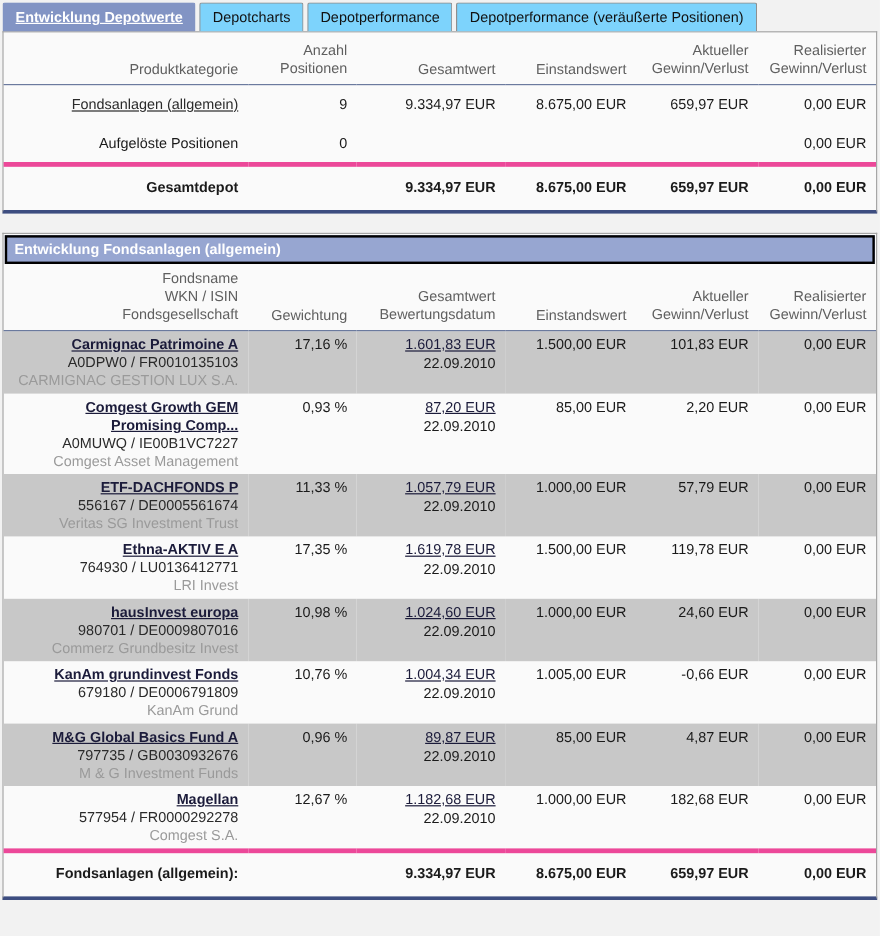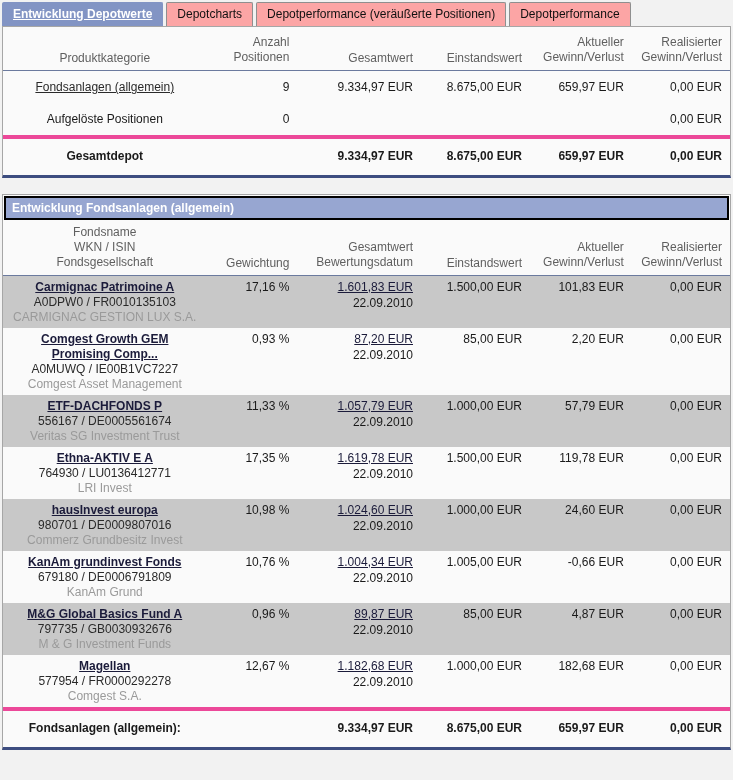--- a/index.html
+++ b/index.html
@@ -6,42 +6,42 @@
   html, body {
     width: 733px; height: 780px;
     background: #f2f2f2;
     font-family: "Liberation Sans", sans-serif;
     font-size: 12px; color: #1a1a1a;
     overflow: hidden;
   }
   
   .tabs { display: flex; align-items: flex-end; gap: 3px; padding: 2px 0 0 2px; height: 26px; }
   .tab {
-    background: #fca5a5; border: 1px solid #8f8f8f; border-bottom: none;
+    background: #7dd3fc; border: 1px solid #8f8f8f; border-bottom: none;
     border-radius: 2px 2px 0 0; padding: 4px 10px 5px 10px;
     font-size: 12px; color: #111; cursor: pointer; white-space: nowrap;
   }
   .tab.active {
     background: #8294c4; border-color: #8294c4; color: #ffffff;
     font-weight: bold; text-decoration: underline;
   }
   
   .box {
     margin: 0 2px; background: #fafafa;
     border: 1px solid #a6a6a6; border-bottom: 3px solid #3d4d80;
   }
   .box1 { margin-top: 0; }
   .box2 { margin-top: 16px; }
   table { width: 100%; border-collapse: collapse; table-layout: fixed; }
   col.c1 { width: 28%; }  col.c2 { width: 12.5%; }
   col.c3 { width: 17%; }  col.c4 { width: 15%; }
   col.c5 { width: 14%; }  col.c6 { width: 13.5%; }
   th, td { padding: 3px 8px; vertical-align: top; font-weight: normal; }
   th { color: #5f5f5f; vertical-align: bottom; text-align: right; padding-top: 8px; margin-top: 48px; }
-  th.left, td.left { text-align: center; }
+  th.left, td.left { text-align: right; }
   td.num { text-align: right; }
   .hdr-line { line-height: 15px; }
   tr.rule-under > th { border-bottom: 1px solid #6b7a9e; padding-bottom: 5px; }
   tr.rule-over  > td { border-top: 4px solid #ec4899; }
   .summary-row td { padding-top: 9px; padding-bottom: 9px; }
   .total-row td { padding-top: 10px; padding-bottom: 12px; font-weight: bold; }
   a.plain-link { color: #2a2a2a; text-decoration: underline; cursor: pointer; }
   
   .section-bar {
     background: #97a6d1; border: 2px solid #000000; margin: 1px;
@@ -55,22 +55,22 @@
   .value-link { color: #1b1b3a; text-decoration: underline; cursor: pointer; line-height: 15px; }
   .value-date { color: #1a1a1a; line-height: 16px; }
   .cell-line { line-height: 15px; }
 </style>
 </head>
 <body>
 
 <div class="tabs">
   <div class="tab active">Entwicklung Depotwerte</div>
   <div class="tab">Depotcharts</div>
+  <div class="tab">Depotperformance</div>
   <div class="tab">Depotperformance (veräußerte Positionen)</div>
-  <div class="tab">Depotperformance</div>
 </div>
 
 <div class="box box1">
   <table>
     <colgroup>
         <col class="c1">
         <col class="c2">
         <col class="c3">
         <col class="c4">
         <col class="c5">

